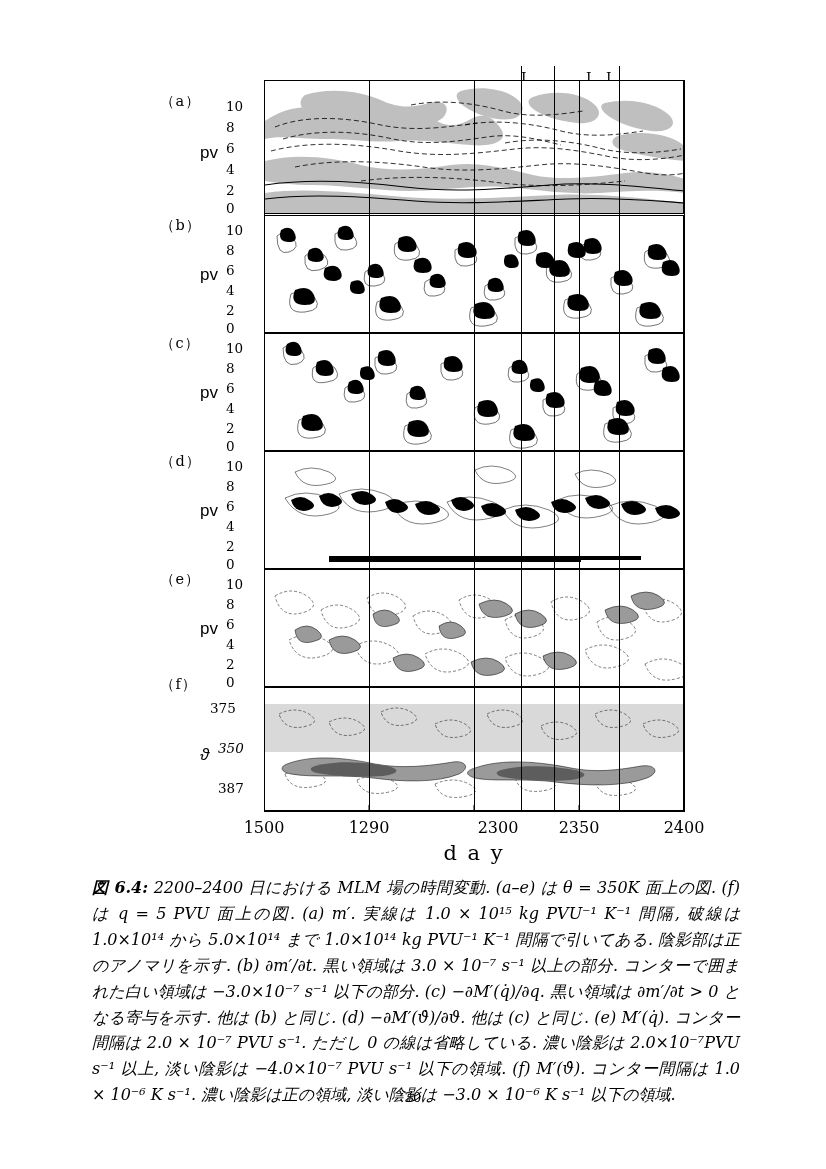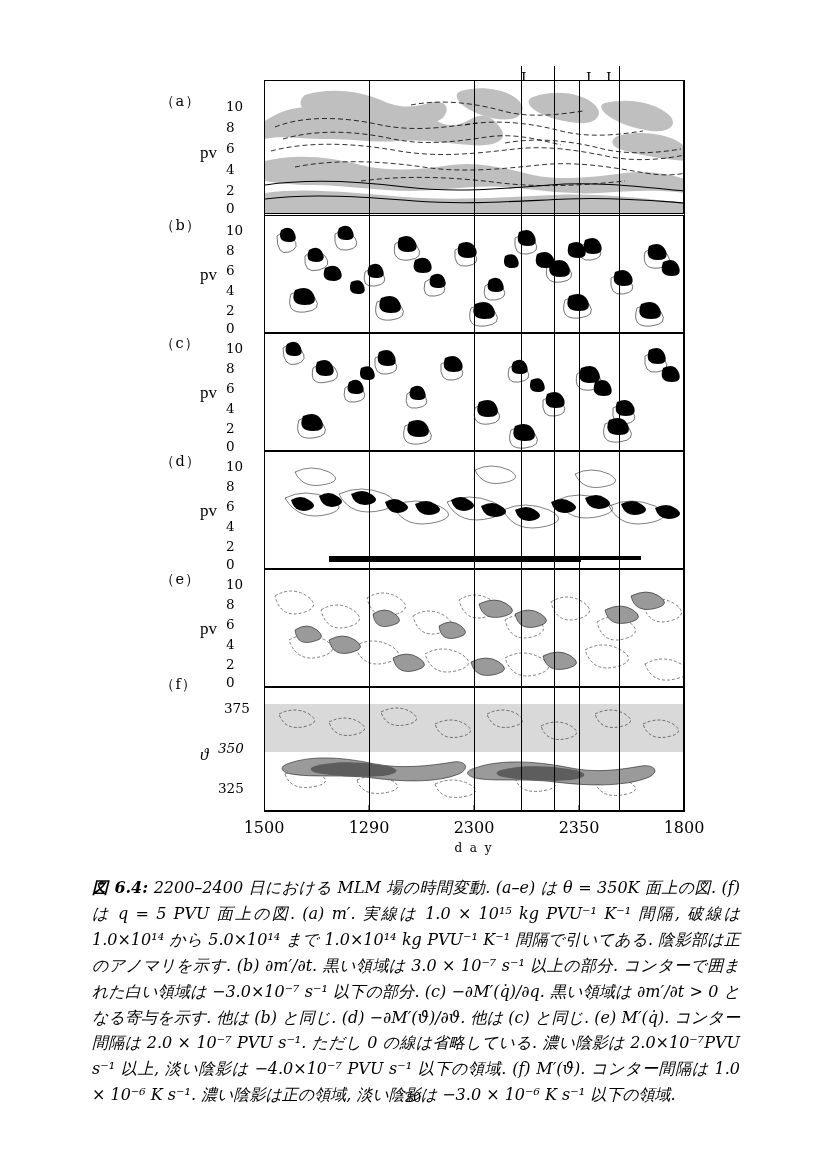--- a/index.html
+++ b/index.html
@@ -28,21 +28,21 @@
   .panel-label {
     position: absolute;
     font-family: "DejaVu Serif", serif;
     font-size: 14.5px;
     letter-spacing: 1px;
     white-space: nowrap;
   }
 
   .axis-title {
     position: absolute;
-    font-family: Liberation Serif, serif;
+    font-family: Liberation Sans, sans-serif;
     font-size: 15px;
     white-space: nowrap;
   }
 
   .ytick {
     position: absolute;
     font-family: "DejaVu Serif", serif;
     font-size: 13.5px;
     text-align: left;
     white-space: nowrap;
@@ -67,21 +67,21 @@
     position: absolute;
     border: 1px solid #000;
     background: #ffffff;
     overflow: hidden;
     box-sizing: border-box;
   }
 
   .xaxis-title {
     position: absolute;
     font-family: "DejaVu Serif", serif;
-    font-size: 12px;
+    font-size: 21px;
     letter-spacing: 2px;
   }
 
   
   #caption {
     position: absolute;
     left: 92px;
     top: 875px;
     width: 648px;
     font-family: "DejaVu Serif", serif;
@@ -357,23 +357,23 @@
         <path d="M366,26 q16,-8 28,0 q12,8 -2,12 q-22,6 -26,-12 Z"></path>
         <path d="M30,60 q12,-8 22,0 q10,8 -2,11 q-18,6 -20,-11 Z"></path>
         <path d="M108,44 q12,-8 22,0 q10,8 -2,11 q-18,6 -20,-11 Z"></path>
         <path d="M174,56 q12,-8 22,0 q10,8 -2,11 q-18,6 -20,-11 Z"></path>
       </g>
     </svg>
   </div>
 
   <div class="panel-label" style="left:160px; top:675px;">（f）</div>
   <div class="axis-title" style="left:200px; top:745px; font-size:17px; font-style:italic;">ϑ</div>
-  <div class="ytick" style="left:224px; top:700px; width:34px;">375</div>
+  <div class="ytick" style="left:210px; top:700px; width:34px;">375</div>
   <div class="ytick" style="left:218px; top:740px; width:34px;font-style:italic;">350</div>
-  <div class="ytick" style="left:218px; top:780px; width:34px;">325</div>
+  <div class="ytick" style="left:218px; top:780px; width:34px;">387</div>
 
   <div class="plotbox" style="left:264px; top:687px; width:420px; height:124px;">
     <svg width="420" height="124" viewBox="0 0 420 124" preserveAspectRatio="none">
 
       <rect x="0" y="16" width="420" height="48" fill="#d9d9d9"></rect>
       <g fill="none" stroke="#000" stroke-width="0.5" stroke-dasharray="3,2">
         <path d="M14,26 q16,-8 30,0 q12,8 -2,12 q-22,6 -28,-12 Z"></path>
         <path d="M64,34 q16,-8 30,0 q12,8 -2,12 q-22,6 -28,-12 Z"></path>
         <path d="M116,24 q16,-8 30,0 q12,8 -2,12 q-22,6 -28,-12 Z"></path>
         <path d="M170,36 q16,-8 30,0 q12,8 -2,12 q-22,6 -28,-12 Z"></path>
@@ -414,23 +414,23 @@
       <line x1="0" y1="743" x2="0" y2="756"></line>
       <line x1="105" y1="743" x2="105" y2="756"></line>
       <line x1="210" y1="743" x2="210" y2="756"></line>
       <line x1="315" y1="743" x2="315" y2="756"></line>
       <line x1="420" y1="743" x2="420" y2="756"></line>
     </g>
   </svg>
 
   <div class="xtick" style="left:224px; top:818px; width:80px;">1500</div>
   <div class="xtick" style="left:329px; top:818px; width:80px;">1290</div>
-  <div class="xtick" style="left:434px; top:818px; width:80px;">2300</div>
+  <div class="xtick" style="left:458px; top:818px; width:80px;">2300</div>
   <div class="xtick" style="left:539px; top:818px; width:80px;text-align:center;">2350</div>
-  <div class="xtick" style="left:644px; top:818px; width:80px;">1800</div>
+  <div class="xtick" style="left:644px; top:818px; width:80px;">2400</div>
 
   <div class="xaxis-title" style="left:434px; top:841px; width:80px; text-align:center;">d a y</div>
 </div>
 
 <div id="caption">
   <span class="cap-head">図 6.4:</span>
   <span>2200–2400 日における MLM 場の時間変動. (a–e) は θ = 350K 面上の図. (f) は q = 5 PVU 面上の図. (a) m′. 実線は 1.0 × 10¹⁵ kg PVU⁻¹ K⁻¹ 間隔, 破線は 1.0×10¹⁴ から 5.0×10¹⁴ まで 1.0×10¹⁴ kg PVU⁻¹ K⁻¹ 間隔で引いてある. 陰影部は正のアノマリを示す. (b) ∂m′/∂t. 黒い領域は 3.0 × 10⁻⁷ s⁻¹ 以上の部分. コンターで囲まれた白い領域は −3.0×10⁻⁷ s⁻¹ 以下の部分. (c) −∂M′(q̇)/∂q. 黒い領域は ∂m′/∂t &gt; 0 となる寄与を示す. 他は (b) と同じ. (d) −∂M′(ϑ̇)/∂ϑ. 他は (c) と同じ. (e) M′(q̇). コンター間隔は 2.0 × 10⁻⁷ PVU s⁻¹. ただし 0 の線は省略している. 濃い陰影は 2.0×10⁻⁷PVU s⁻¹ 以上, 淡い陰影は −4.0×10⁻⁷ PVU s⁻¹ 以下の領域. (f) M′(ϑ̇). コンター間隔は 1.0 × 10⁻⁶ K s⁻¹. 濃い陰影は正の領域, 淡い陰影は −3.0 × 10⁻⁶ K s⁻¹ 以下の領域.</span>
 </div>
 
 <div id="pagenum">20</div>

